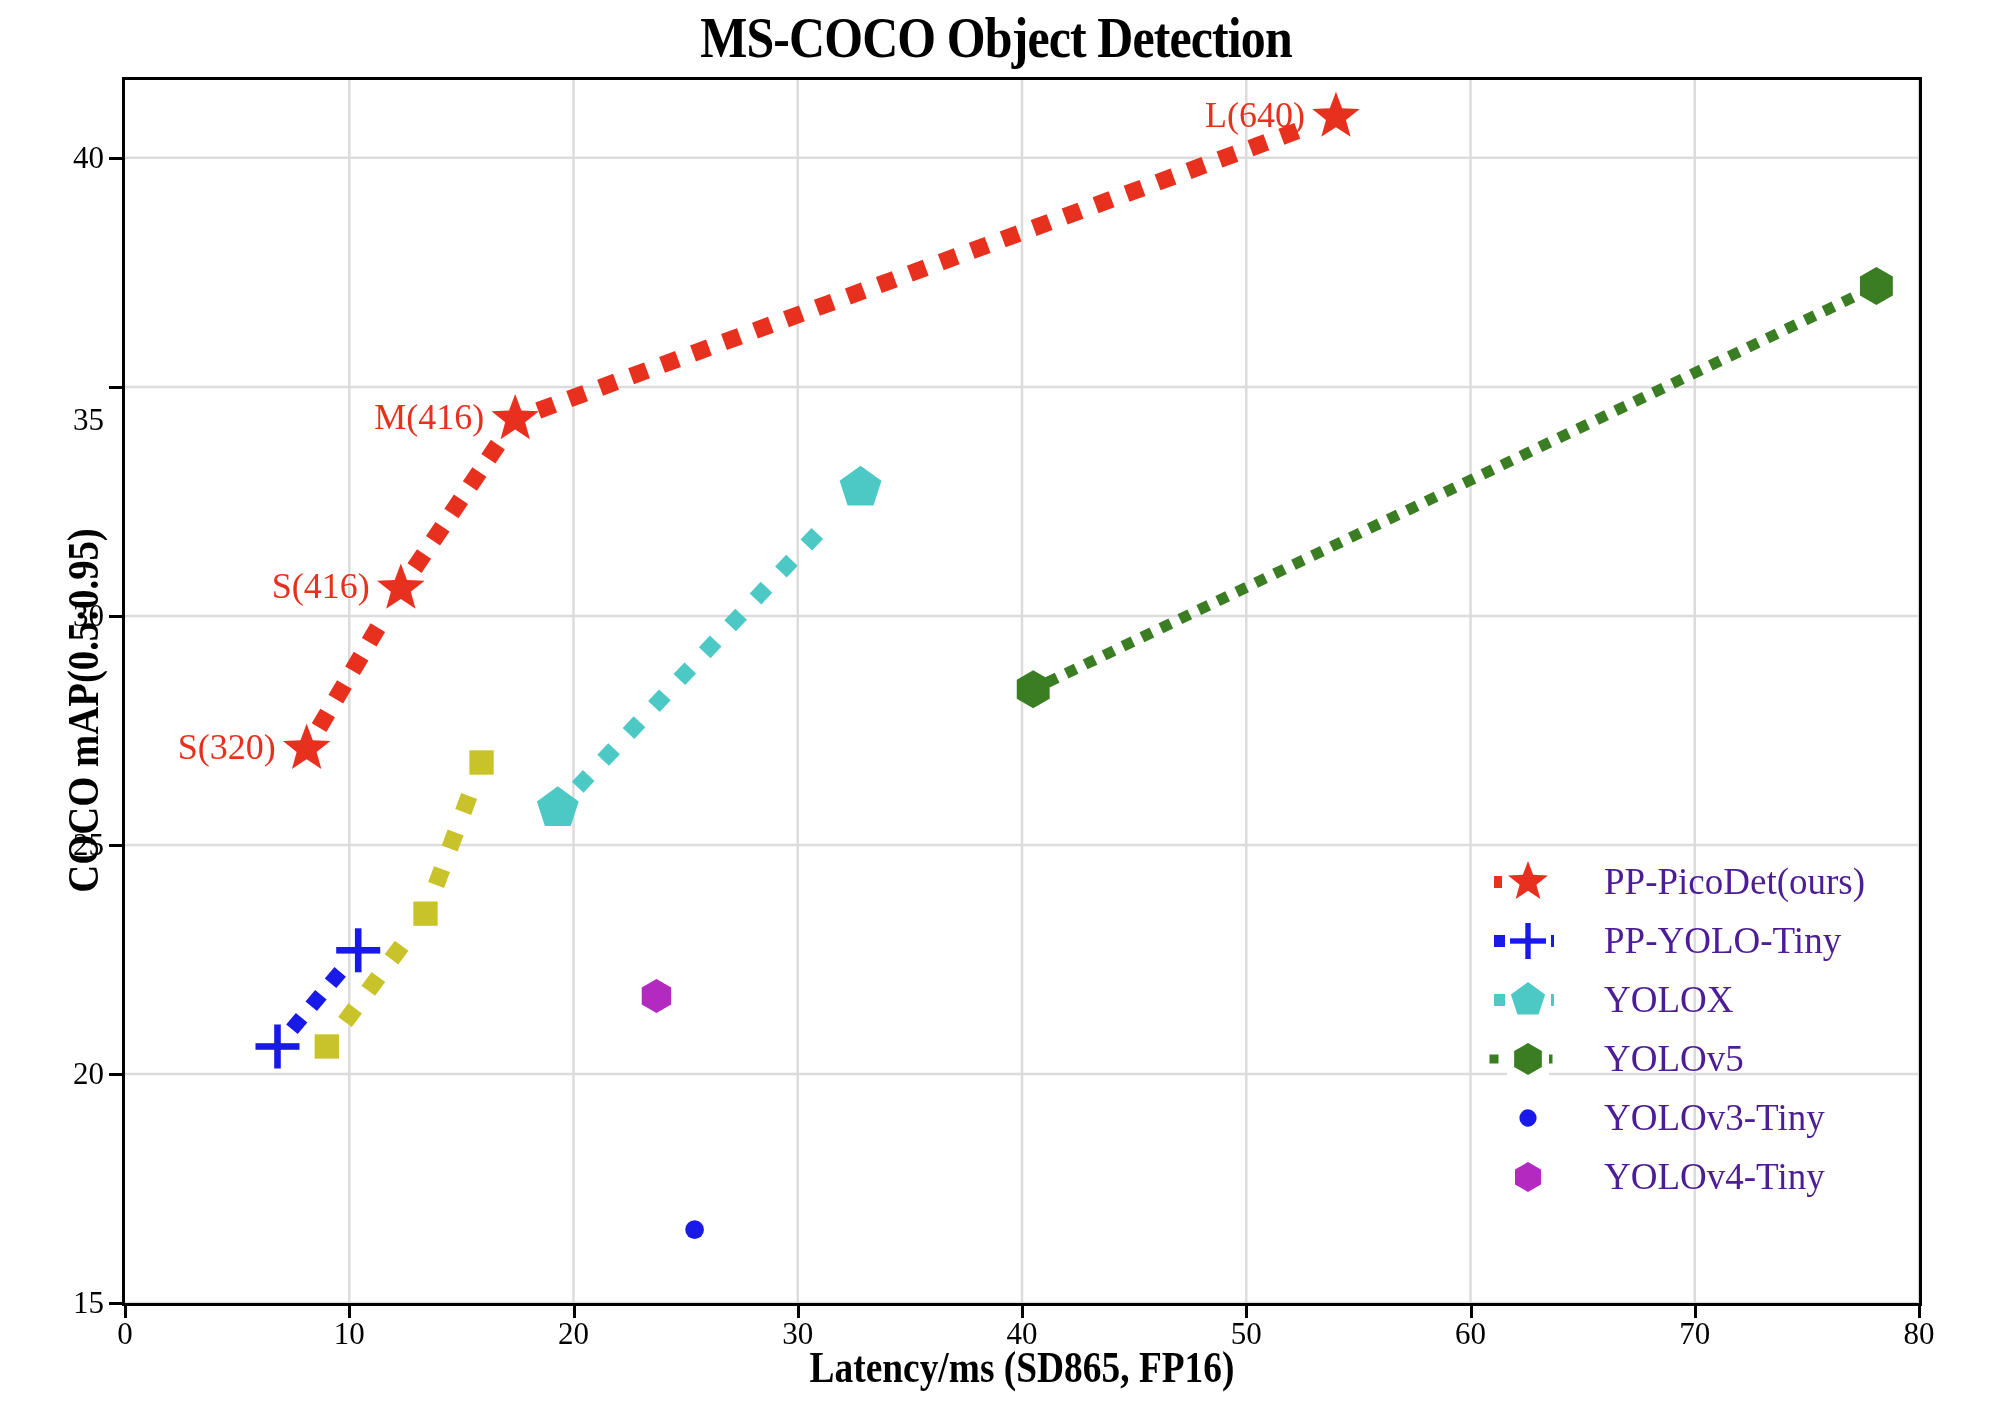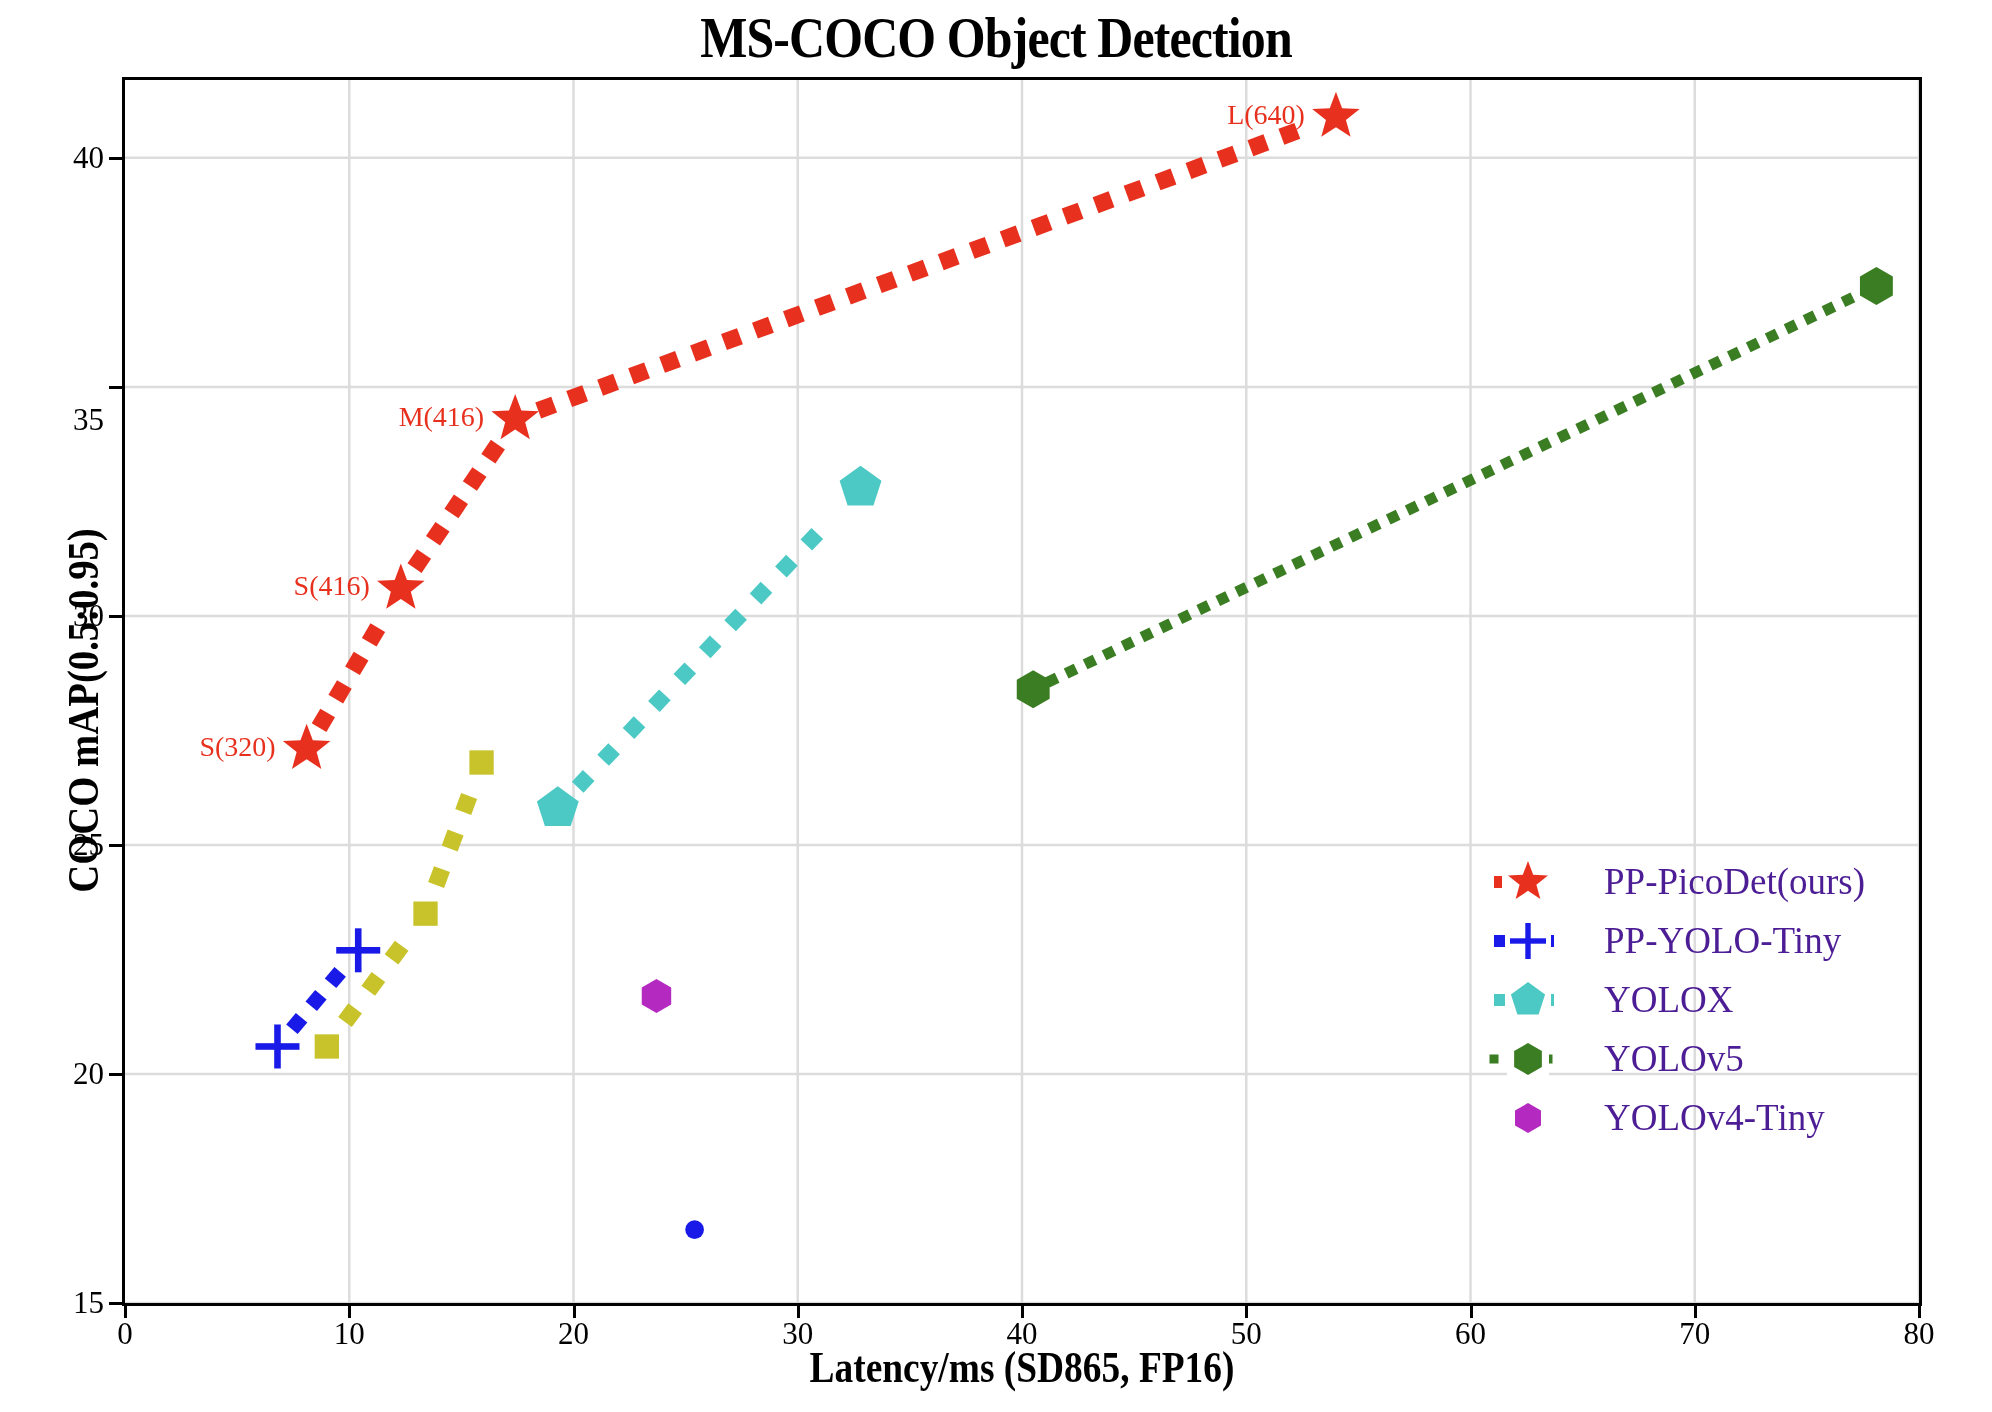--- a/index.html
+++ b/index.html
@@ -88,21 +88,21 @@
     text-align: center;
     font-size: 44px;
     font-weight: bold;
     color: #000;
     transform: rotate(-90deg) scaleX(0.88);
     transform-origin: center center;
     font-family: "Liberation Serif", "DejaVu Serif", serif;
   }
   .point-annotation {
     position: absolute;
-    font-size: 28px;
+    font-size: 36px;
     color: #e8301e;
     white-space: nowrap;
     transform: translate(-100%, -50%);
     font-family: "Liberation Serif", "DejaVu Serif", serif;
     text-align: right;
   }
   #legend {
     position: absolute;
     left: 1468px;
     top: 852px;
@@ -393,19 +393,25 @@
               <rect x="-4.5" y="-4.5" width="9" height="9" fill="#3a7d22" transform="translate(62.00,25.00) rotate(0.00)"></rect>
               <rect x="-4.5" y="-4.5" width="9" height="9" fill="#3a7d22" transform="translate(80.00,25.00) rotate(0.00)"></rect>
             </g>
             <rect x="39" y="4" width="42" height="42" fill="#ffffff"></rect>
             <polygon points="0.00,-16.00 13.86,-8.00 13.86,8.00 0.00,16.00 -13.86,8.00 -13.86,-8.00" fill="#3a7d22" transform="translate(60,25)"></polygon>
           </svg></div>
         <div class="legend-label">YOLOv5</div>
       </div>
       <div class="legend-row">
         <div class="legend-marker"><svg width="120" height="50">
+            <circle cx="0" cy="0" r="8.64" fill="#1a1ae8" transform="translate(60,25)"></circle>
+          </svg></div>
+        <div class="legend-label">YOLOv3-Tiny</div>
+      </div>
+      <div class="legend-row">
+        <div class="legend-marker"><svg width="120" height="50">
             <polygon points="0.00,-15.00 12.99,-7.50 12.99,7.50 0.00,15.00 -12.99,7.50 -12.99,-7.50" fill="#b42ac0" transform="translate(60,25)"></polygon>
           </svg></div>
         <div class="legend-label">YOLOv4-Tiny</div>
       </div>
     </div>
 
 </div>
 
 </body></html>

